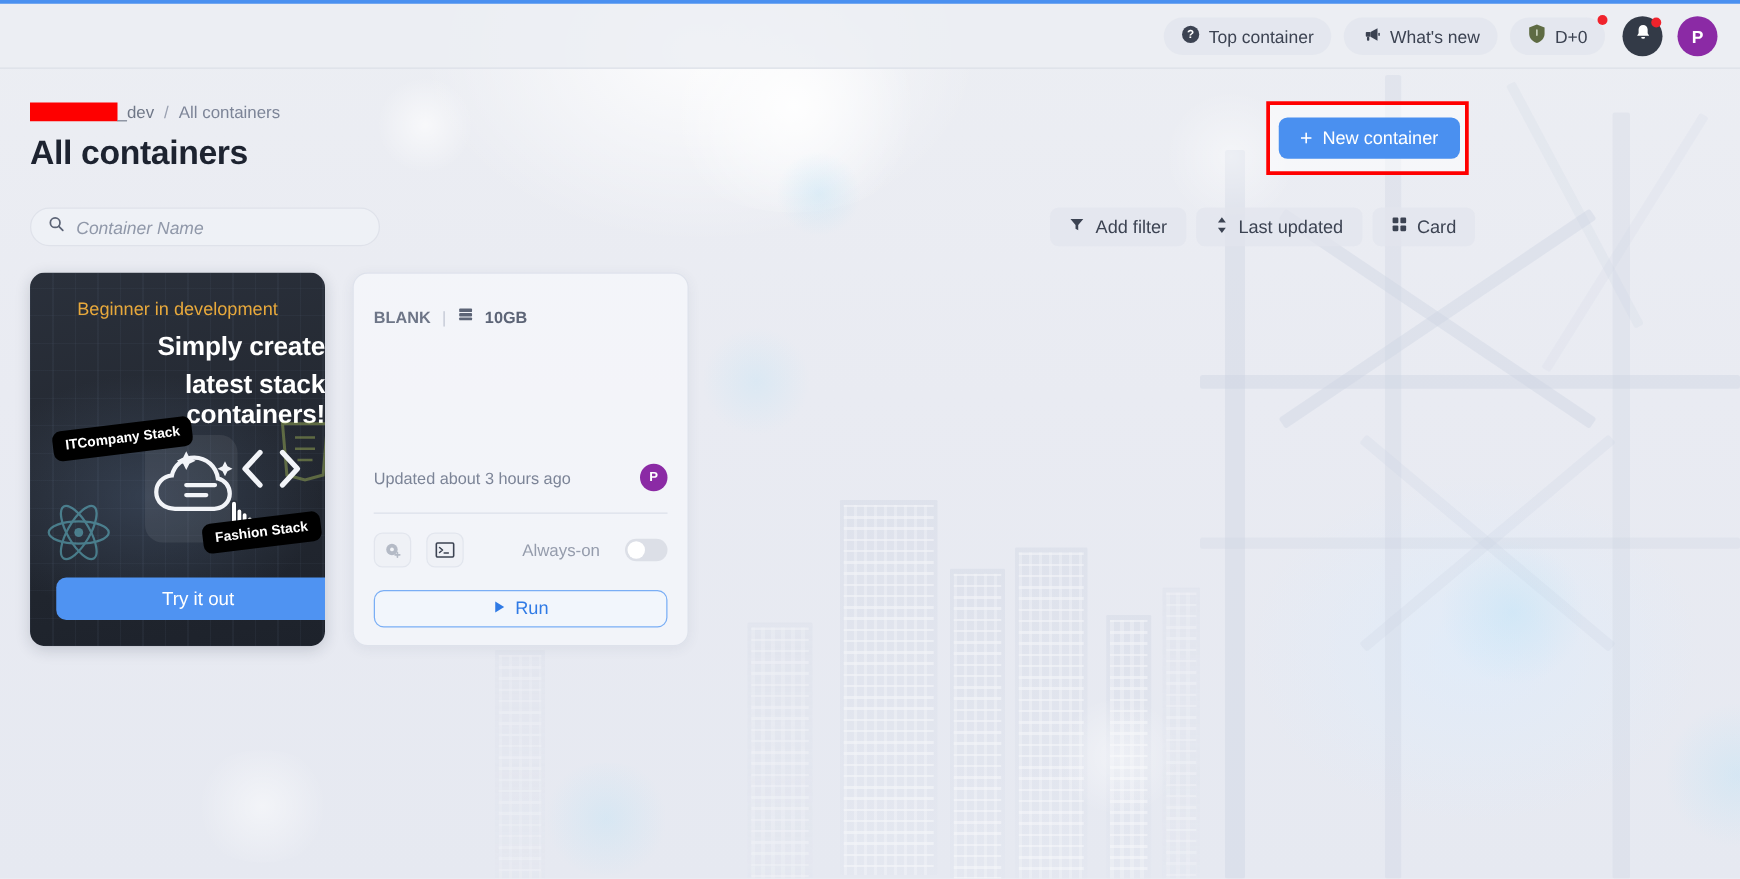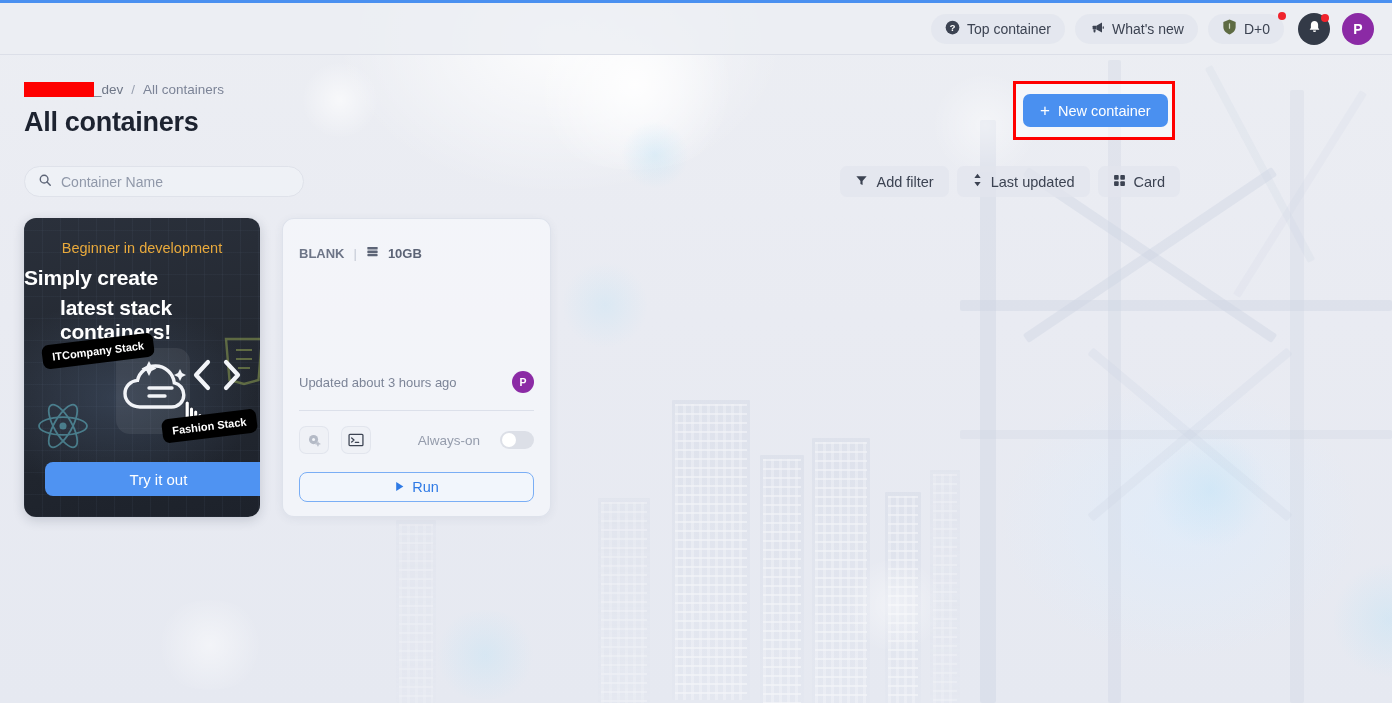--- a/index.html
+++ b/index.html
@@ -148,20 +148,21 @@
     border: 1px solid #dfe2ea;
     border-radius: 16px;
     display: flex; align-items: center; gap: 9px;
     padding: 0 13px;
     z-index: 10;
   }
   #search-input {
     border: none; outline: none; background: transparent;
     font-size: 14px; color: #3c4352; width: 100%;
     font-family: "Liberation Sans", sans-serif;
+    font-style: italic;
   }
   #search-input::placeholder { color: #9098a9; }
 
   #toolbar-right {
     position: absolute; right: 212px; top: 166px;
     display: flex; align-items: center; gap: 8px;
     z-index: 10;
   }
   .tool-btn {
     display: inline-flex; align-items: center; gap: 8px;
@@ -192,21 +193,21 @@
     position: absolute; inset: 0;
     background:
       repeating-linear-gradient(90deg, rgba(120,140,170,.07) 0 1px, transparent 1px 18px),
       repeating-linear-gradient(0deg, rgba(120,140,170,.06) 0 1px, transparent 1px 22px);
   }
   #promo-kicker {
     position: absolute; top: 22px; left: 0; right: 0;
     text-align: center; color: #e8a93c; font-size: 14.5px;
   }
   #promo-l1, #promo-l2 {
-    position: absolute; left: 0; right: 0; text-align: left;
+    position: absolute; left: 0; right: 0; text-align: right;
     color: #fff; font-weight: 700; font-size: 21px; letter-spacing: -.2px;
   }
   #promo-l1 { top: 48px; }
   #promo-l2 { top: 78px; margin-left: 36px; }
 
   .promo-tag {
     position: absolute;
     background: #000; color: #fff;
     font-size: 11px; font-weight: 700;
     padding: 6px 10px; border-radius: 7px;

